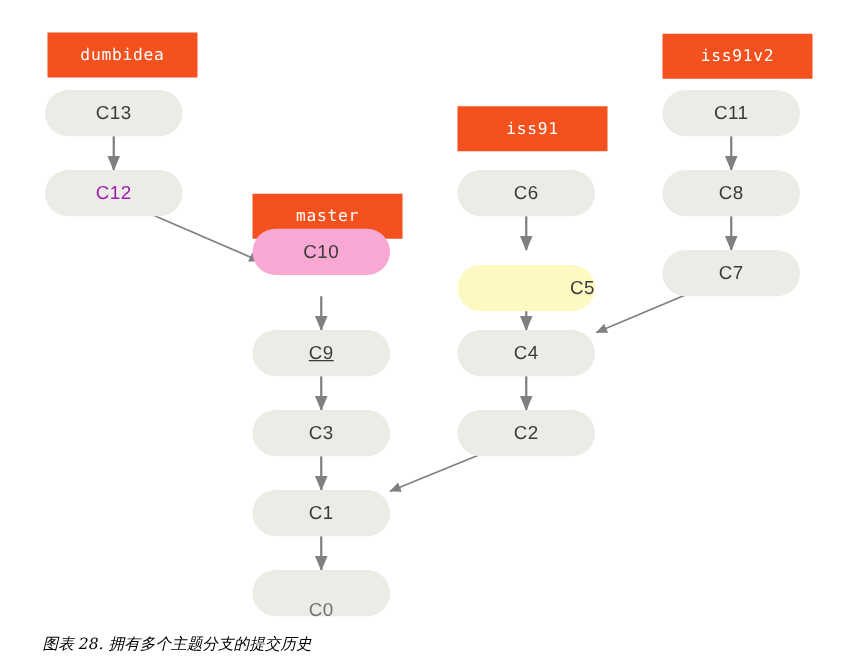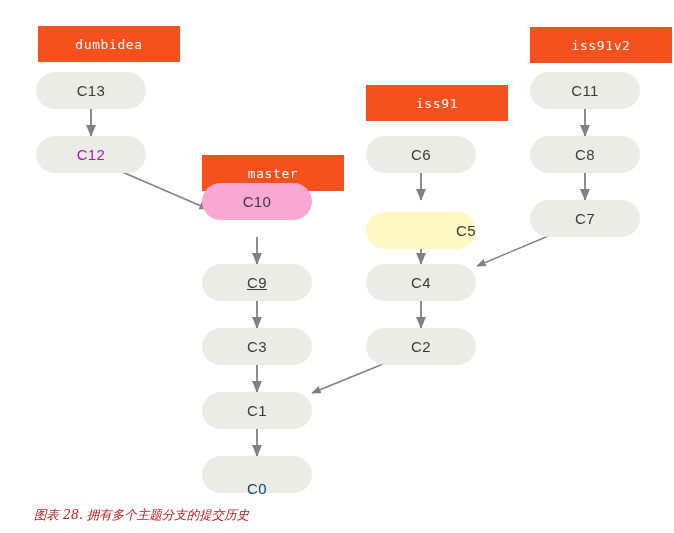--- a/index.html
+++ b/index.html
@@ -47,21 +47,21 @@
     font-family: "Liberation Sans", sans-serif;
     font-size: 15px;
     color: #3b3b3b;
     letter-spacing: 0.4px;
     line-height: 1;
     user-select: none;
   }
 
   .branch-label {
     position: absolute;
-    width: 142px;
+    width: 120px;
     height: 36px;
     background: #f4511e;
     display: flex;
     align-items: center;
     justify-content: center;
     box-sizing: border-box;
   }
   .branch-label-text {
     font-family: "DejaVu Sans Mono", "Liberation Mono", monospace;
     font-size: 13px;
@@ -71,21 +71,21 @@
     user-select: none;
   }
 
   #figure-caption {
     position: absolute;
     left: 34px;
     top: 507px;
     font-family: "DejaVu Serif", "Liberation Serif", serif;
     font-style: italic;
     font-size: 12.5px;
-    color: #b91c1c;
+    color: #000000;
     white-space: nowrap;
     user-select: none;
   }
 </style>
 </head>
 <body style="background: rgb(255, 255, 255);">
 
 <div id="diagram-canvas">
 
   <svg id="edge-layer" viewBox="0 0 674 500">
@@ -138,21 +138,21 @@
       <div class="commit-node" style="left: 202px; top: 264px; background: rgb(236, 236, 231);">
         <span class="commit-label" style="color: rgb(59, 59, 59); text-decoration: underline;">C9</span>
       </div>
       <div class="commit-node" style="left: 202px; top: 328px; background: rgb(236, 236, 231);">
         <span class="commit-label" style="color: rgb(59, 59, 59);">C3</span>
       </div>
       <div class="commit-node" style="left: 202px; top: 392px; background: rgb(236, 236, 231);">
         <span class="commit-label" style="color: rgb(59, 59, 59);">C1</span>
       </div>
       <div class="commit-node" style="left: 202px; top: 456px; background: rgb(236, 236, 231);">
-        <span class="commit-label" style="color: #0c4a6e; margin-top: 28px;">C0</span>
+        <span class="commit-label" style="color: #737373; margin-top: 28px;">C0</span>
       </div>
       <div class="commit-node" style="left: 366px; top: 136px; background: rgb(236, 236, 231); text-align: center;">
         <span class="commit-label" style="color: rgb(59, 59, 59);">C6</span>
       </div>
       <div class="commit-node" style="left: 366px; top: 212px; background: #fef9c3; justify-content: flex-end;">
         <span class="commit-label" style="color: rgb(59, 59, 59);">C5</span>
       </div>
       <div class="commit-node" style="left: 366px; top: 264px; background: rgb(236, 236, 231);">
         <span class="commit-label" style="color: rgb(59, 59, 59);">C4</span>
       </div>

